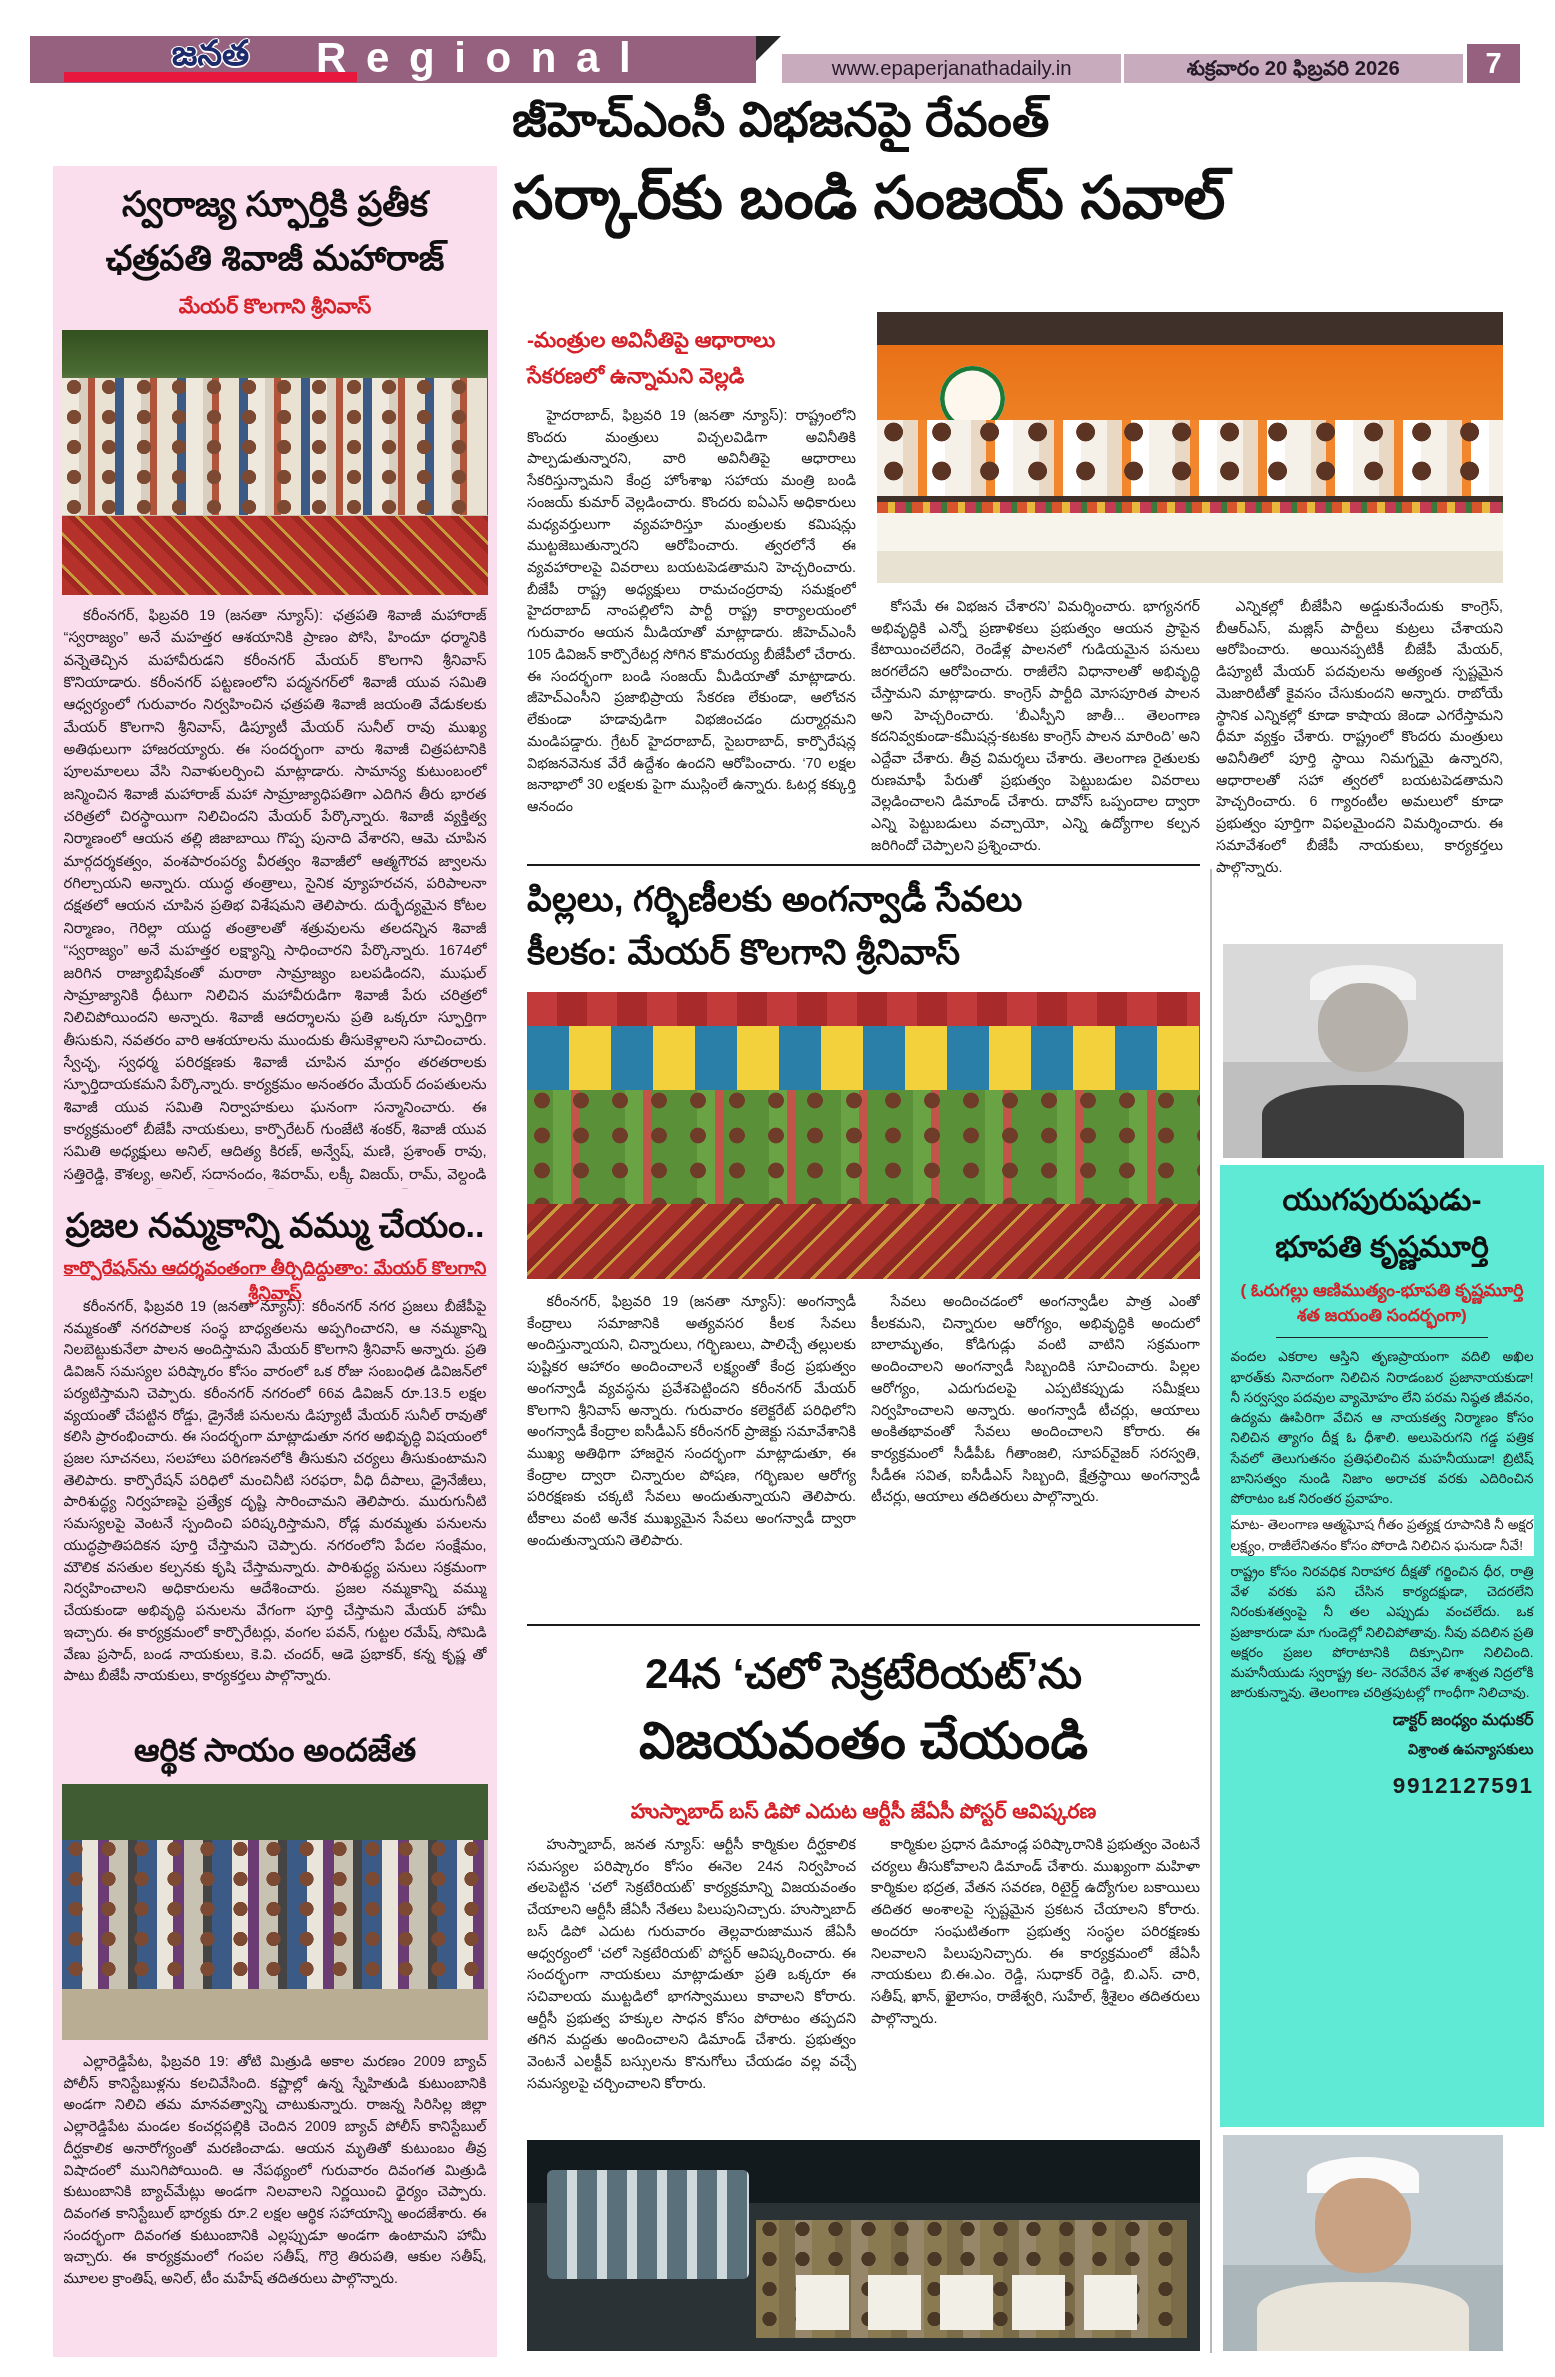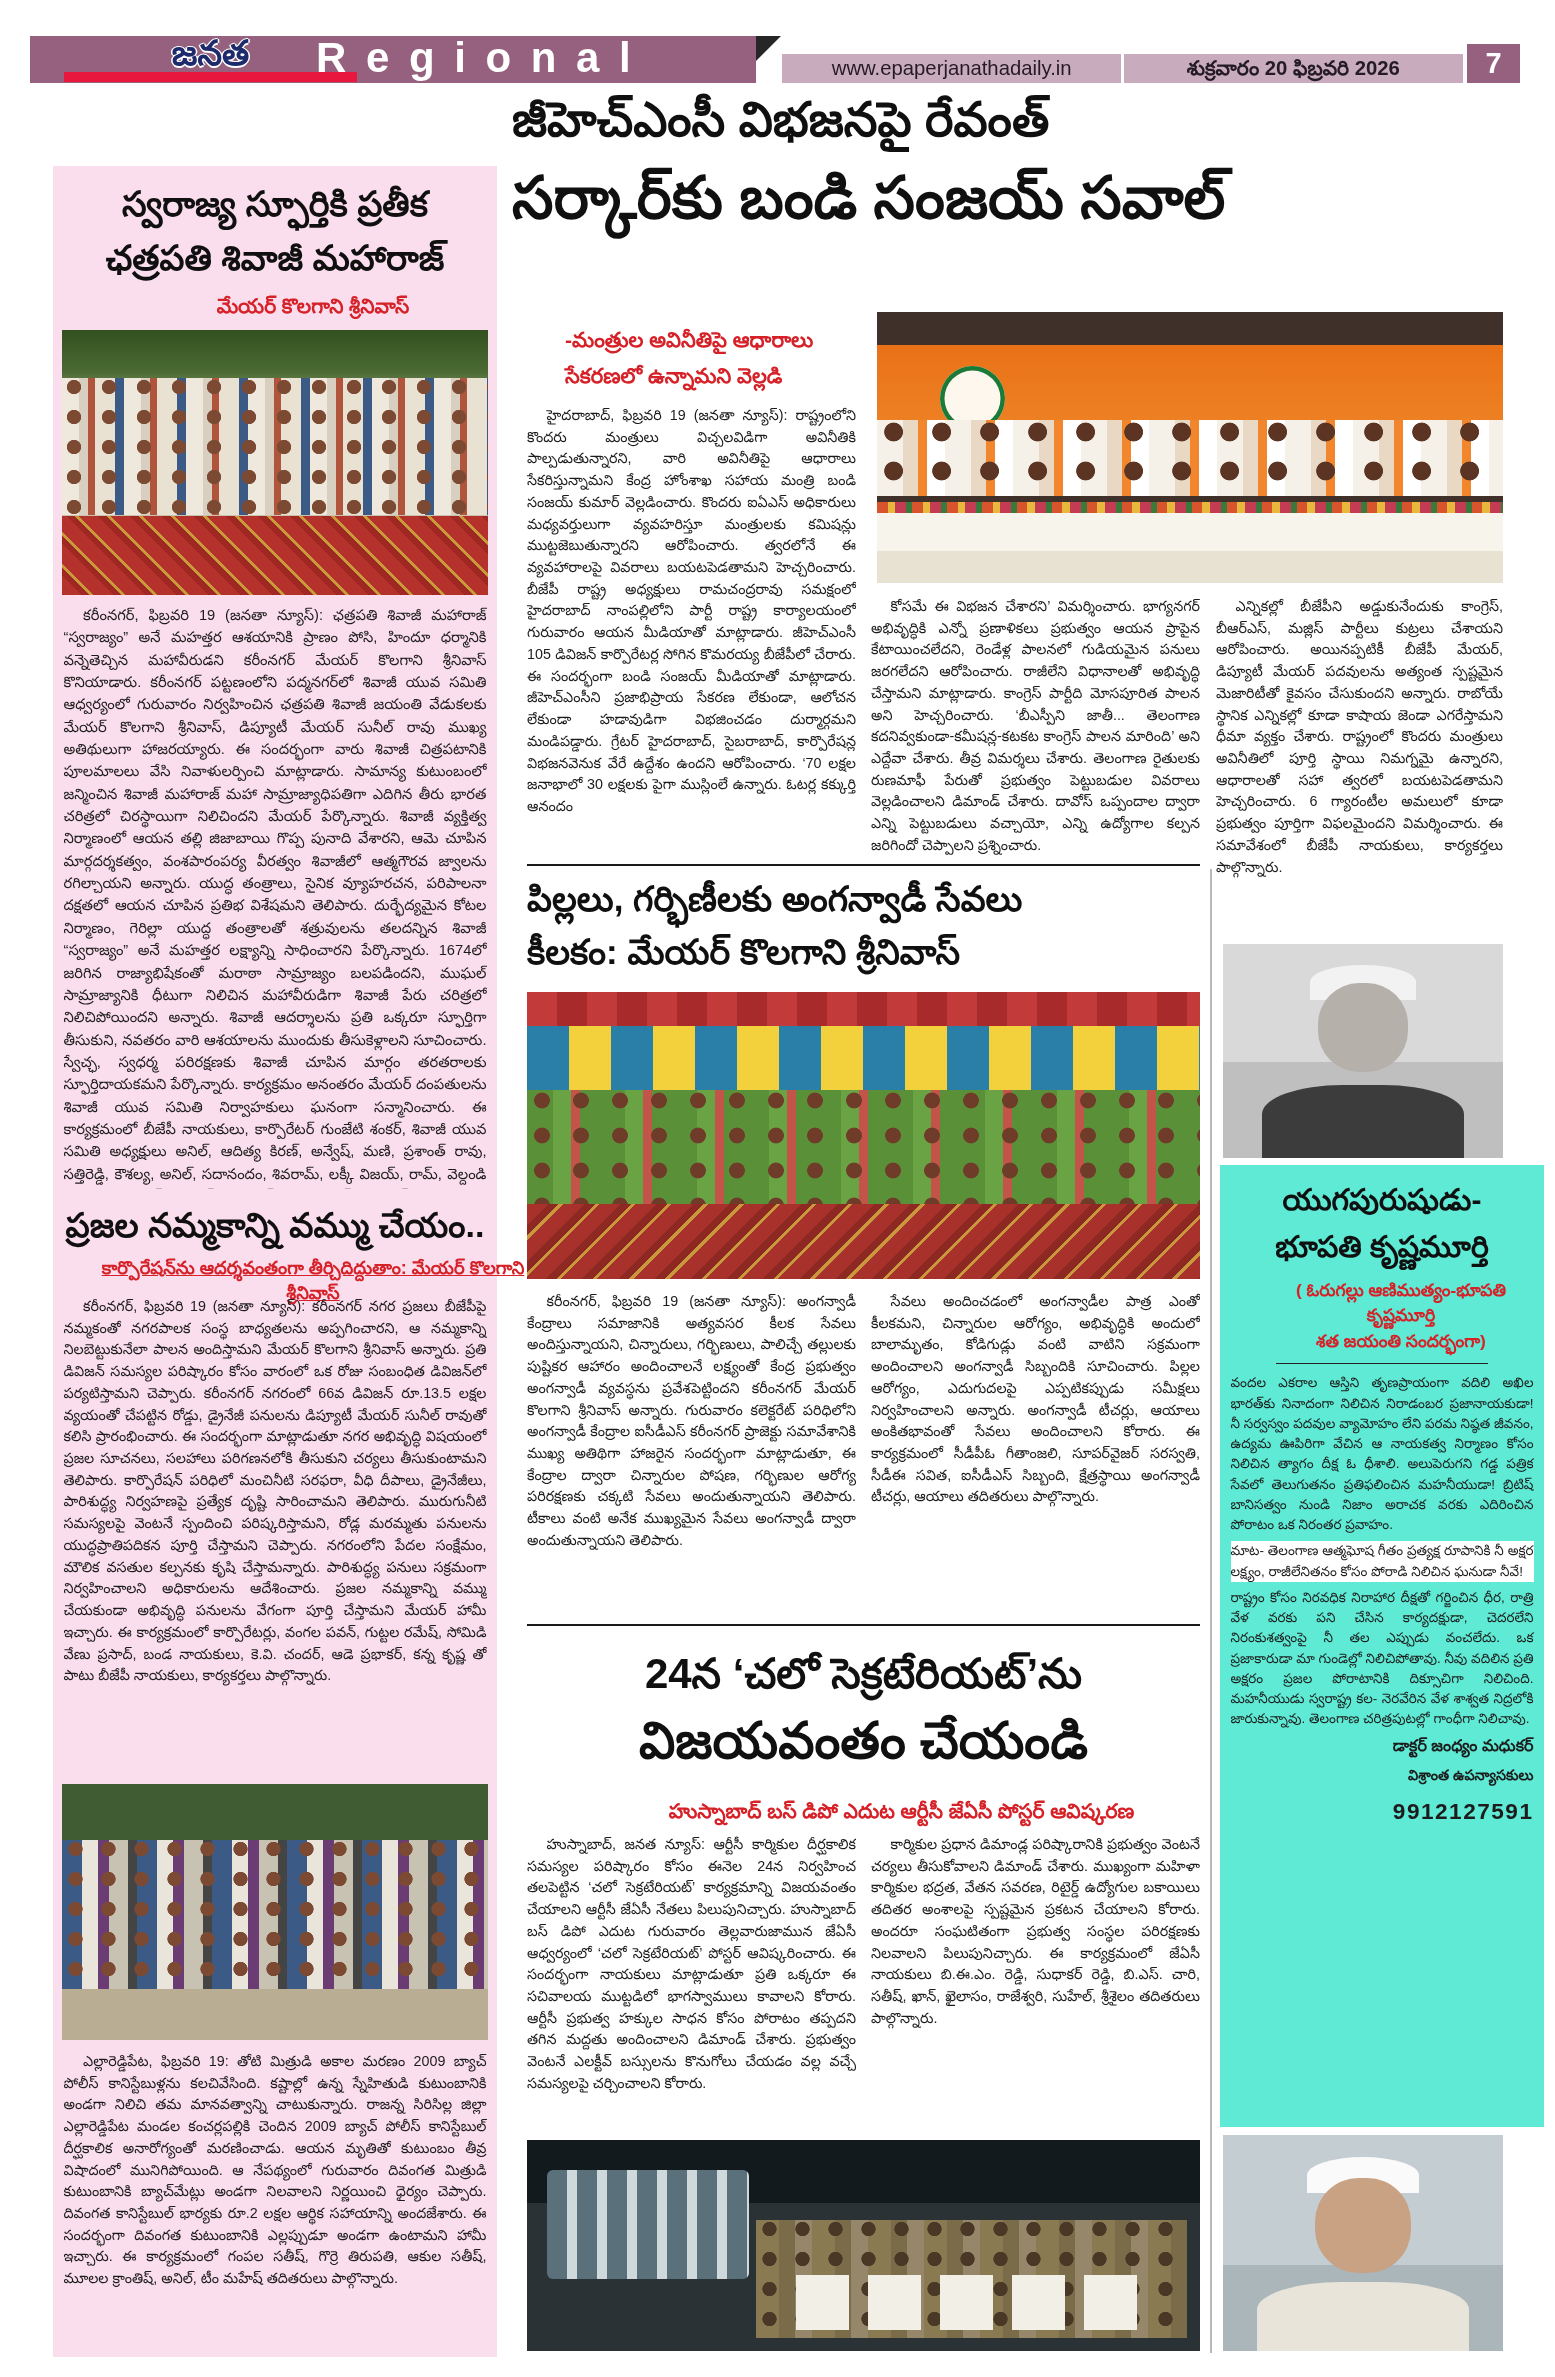--- a/index.html
+++ b/index.html
@@ -15,21 +15,21 @@
         text-shadow:-1.5px 0 #fff,1.5px 0 #fff,0 -1.5px #fff,0 1.5px #fff;}
   #logo .redstrip{position:absolute;left:0;bottom:1.5px;width:100%;height:9.8px;background:#e8173d;}
   #fold{left:756px;top:36px;width:0;height:0;border-top:25.6px solid #262626;border-right:25.6px solid transparent;}
   #strip{left:782px;top:54px;width:681px;height:29px;background:#c9abbe;display:flex;align-items:flex-start;}
   #strip .cell{flex:1;text-align:center;font-size:20.3px;color:#241a28;line-height:29px;height:29px;overflow:hidden;}
   #strip .divider{width:2.3px;height:29px;background:#fff;}
   #page-num-box{left:1467px;top:44px;width:53px;height:39px;background:#95617e;color:#fff;
         font-size:29px;font-weight:bold;text-align:center;line-height:39px;}
   
   .headline{font-weight:bold;color:#101010;}
-  .red{color:#d62128;font-weight:bold;padding-left:38px;}
+  .red{color:#d62128;font-weight:bold;}
   .bodytext{font-size:14.3px;line-height:1.52;text-align:justify;overflow:hidden;text-indent:19.6px;}
   .rule-h{background:#1a1a1a;height:1.5px;}
   .rule-v{background:#b9b9b9;width:1.5px;}
   
   #left-col{left:53px;top:166px;width:444px;height:2191px;background:#fbdeed;}
   
   .photo{overflow:hidden;background:#888;}
   .ph-shivaji{background:linear-gradient(180deg,#33501f 0%,#4a6b33 16%,#77885a 22%,#c9c2ae 22%);}
   .ph-shivaji .crowd{position:absolute;left:0;top:18%;width:100%;height:52%;
         background-image:radial-gradient(circle at 12px 9px,#7c4a32 6.8px,rgba(0,0,0,0) 7.5px),
@@ -120,20 +120,21 @@
     <div class="abs photo ph-shivaji" style="left:9px;top:164px;width:426px;height:265px;">
       <div class="crowd"></div>
       <div class="carpet"></div>
     </div>
     <div class="abs bodytext" style="left:10.5px;top:438px;width:423px;height:585px;font-size:14.7px;">కరీంనగర్, ఫిబ్రవరి 19 (జనతా న్యూస్): ఛత్రపతి శివాజీ మహారాజ్ “స్వరాజ్యం” అనే మహత్తర ఆశయానికి ప్రాణం పోసి, హిందూ ధర్మానికి వన్నెతెచ్చిన మహావీరుడని కరీంనగర్ మేయర్ కొలగాని శ్రీనివాస్ కొనియాడారు. కరీంనగర్ పట్టణంలోని పద్మనగర్‌లో శివాజీ యువ సమితి ఆధ్వర్యంలో గురువారం నిర్వహించిన ఛత్రపతి శివాజీ జయంతి వేడుకలకు మేయర్ కొలగాని శ్రీనివాస్, డిప్యూటీ మేయర్ సునీల్ రావు ముఖ్య అతిథులుగా హాజరయ్యారు. ఈ సందర్భంగా వారు శివాజీ చిత్రపటానికి పూలమాలలు వేసి నివాళులర్పించి మాట్లాడారు. సామాన్య కుటుంబంలో జన్మించిన శివాజీ మహారాజ్ మహా సామ్రాజ్యాధిపతిగా ఎదిగిన తీరు భారత చరిత్రలో చిరస్థాయిగా నిలిచిందని మేయర్ పేర్కొన్నారు. శివాజీ వ్యక్తిత్వ నిర్మాణంలో ఆయన తల్లి జిజాబాయి గొప్ప పునాది వేశారని, ఆమె చూపిన మార్గదర్శకత్వం, వంశపారంపర్య వీరత్వం శివాజీలో ఆత్మగౌరవ జ్వాలను రగిల్చాయని అన్నారు. యుద్ధ తంత్రాలు, సైనిక వ్యూహరచన, పరిపాలనా దక్షతలో ఆయన చూపిన ప్రతిభ విశేషమని తెలిపారు. దుర్భేద్యమైన కోటల నిర్మాణం, గెరిల్లా యుద్ధ తంత్రాలతో శత్రువులను తలదన్నిన శివాజీ “స్వరాజ్యం” అనే మహత్తర లక్ష్యాన్ని సాధించారని పేర్కొన్నారు. 1674లో జరిగిన రాజ్యాభిషేకంతో మరాఠా సామ్రాజ్యం బలపడిందని, ముఘల్ సామ్రాజ్యానికి ధీటుగా నిలిచిన మహావీరుడిగా శివాజీ పేరు చరిత్రలో నిలిచిపోయిందని అన్నారు. శివాజీ ఆదర్శాలను ప్రతి ఒక్కరూ స్ఫూర్తిగా తీసుకుని, నవతరం వారి ఆశయాలను ముందుకు తీసుకెళ్లాలని సూచించారు. స్వేచ్ఛ, స్వధర్మ పరిరక్షణకు శివాజీ చూపిన మార్గం తరతరాలకు స్ఫూర్తిదాయకమని పేర్కొన్నారు. కార్యక్రమం అనంతరం మేయర్ దంపతులను శివాజీ యువ సమితి నిర్వాహకులు ఘనంగా సన్మానించారు. ఈ కార్యక్రమంలో బీజేపీ నాయకులు, కార్పొరేటర్ గుంజేటి శంకర్, శివాజీ యువ సమితి అధ్యక్షులు అనిల్, ఆదిత్య కిరణ్, అన్వేష్, మణి, ప్రశాంత్ రావు, సత్తిరెడ్డి, కౌశల్య, అనిల్, సదానందం, శివరామ్, లక్కీ విజయ్, రామ్, వెల్దండి మురళి యాదవ్, నితిన్, సుభాష్, హరికాంత్ కుమార్, నరసయ్య, మధుసూదన్, పరుశురామ్, రాజేశం, ప్రవీణ్, విష్ణు, మహేష్, నరేష్, ధీరజ్, సతీష్ తదితరులు పాల్గొన్నారు.</div>
 
     <div class="abs headline" style="left:0;top:1040px;width:100%;text-align:center;font-size:34px;">ప్రజల నమ్మకాన్ని వమ్ము చేయం..</div>
     <div class="abs red" style="left:0;top:1092px;width:100%;text-align:center;font-size:18px;text-decoration:underline;">కార్పొరేషన్‌ను ఆదర్శవంతంగా తీర్చిదిద్దుతాం: మేయర్ కొలగాని శ్రీనివాస్</div>
     <div class="abs bodytext" style="left:10.5px;top:1130px;width:423px;height:421px;">కరీంనగర్, ఫిబ్రవరి 19 (జనతా న్యూస్): కరీంనగర్ నగర ప్రజలు బీజేపీపై నమ్మకంతో నగరపాలక సంస్థ బాధ్యతలను అప్పగించారని, ఆ నమ్మకాన్ని నిలబెట్టుకునేలా పాలన అందిస్తామని మేయర్ కొలగాని శ్రీనివాస్ అన్నారు. ప్రతి డివిజన్ సమస్యల పరిష్కారం కోసం వారంలో ఒక రోజు సంబంధిత డివిజన్‌లో పర్యటిస్తామని చెప్పారు. కరీంనగర్ నగరంలో 66వ డివిజన్ రూ.13.5 లక్షల వ్యయంతో చేపట్టిన రోడ్డు, డ్రైనేజీ పనులను డిప్యూటీ మేయర్ సునీల్ రావుతో కలిసి ప్రారంభించారు. ఈ సందర్భంగా మాట్లాడుతూ నగర అభివృద్ధి విషయంలో ప్రజల సూచనలు, సలహాలు పరిగణనలోకి తీసుకుని చర్యలు తీసుకుంటామని తెలిపారు. కార్పొరేషన్ పరిధిలో మంచినీటి సరఫరా, వీధి దీపాలు, డ్రైనేజీలు, పారిశుద్ధ్య నిర్వహణపై ప్రత్యేక దృష్టి సారించామని తెలిపారు. మురుగునీటి సమస్యలపై వెంటనే స్పందించి పరిష్కరిస్తామని, రోడ్ల మరమ్మతు పనులను యుద్ధప్రాతిపదికన పూర్తి చేస్తామని చెప్పారు. నగరంలోని పేదల సంక్షేమం, మౌలిక వసతుల కల్పనకు కృషి చేస్తామన్నారు. పారిశుద్ధ్య పనులు సక్రమంగా నిర్వహించాలని అధికారులను ఆదేశించారు. ప్రజల నమ్మకాన్ని వమ్ము చేయకుండా అభివృద్ధి పనులను వేగంగా పూర్తి చేస్తామని మేయర్ హామీ ఇచ్చారు. ఈ కార్యక్రమంలో కార్పొరేటర్లు, వంగల పవన్, గుట్టల రమేష్, సోమిడి వేణు ప్రసాద్, బండ నాయకులు, కె.వి. చందర్, ఆడె ప్రభాకర్, కన్న కృష్ణ తో పాటు బీజేపీ నాయకులు, కార్యకర్తలు పాల్గొన్నారు.</div>
 
+    <div class="abs headline" style="left:0;top:1566px;width:100%;text-align:center;font-size:32px;">ఆర్థిక సాయం అందజేత</div>
     <div class="abs photo ph-aid" style="left:9px;top:1618px;width:426px;height:256px;">
       <div class="men"></div>
     </div>
     <div class="abs bodytext" style="left:10.5px;top:1885px;width:423px;height:295px;">ఎల్లారెడ్డిపేట, ఫిబ్రవరి 19: తోటి మిత్రుడి అకాల మరణం 2009 బ్యాచ్ పోలీస్ కానిస్టేబుళ్లను కలచివేసింది. కష్టాల్లో ఉన్న స్నేహితుడి కుటుంబానికి అండగా నిలిచి తమ మానవత్వాన్ని చాటుకున్నారు. రాజన్న సిరిసిల్ల జిల్లా ఎల్లారెడ్డిపేట మండల కంచర్లపల్లికి చెందిన 2009 బ్యాచ్ పోలీస్ కానిస్టేబుల్ దీర్ఘకాలిక అనారోగ్యంతో మరణించాడు. ఆయన మృతితో కుటుంబం తీవ్ర విషాదంలో మునిగిపోయింది. ఆ నేపథ్యంలో గురువారం దివంగత మిత్రుడి కుటుంబానికి బ్యాచ్‌మేట్లు అండగా నిలవాలని నిర్ణయించి ధైర్యం చెప్పారు. దివంగత కానిస్టేబుల్ భార్యకు రూ.2 లక్షల ఆర్థిక సహాయాన్ని అందజేశారు. ఈ సందర్భంగా దివంగత కుటుంబానికి ఎల్లప్పుడూ అండగా ఉంటామని హామీ ఇచ్చారు. ఈ కార్యక్రమంలో గంపల సతీష్, గొర్రె తిరుపతి, ఆకుల సతీష్, మూలల క్రాంతిష్, అనిల్, టీం మహేష్ తదితరులు పాల్గొన్నారు.</div>
   </div>
 
   <div class="abs headline" style="left:512px;top:84px;width:1001px;text-align:left;">
     <div style="font-size:48px;line-height:1.5;">జీహెచ్‌ఎంసీ విభజనపై రేవంత్</div>
     <div style="font-size:59px;line-height:1.45;">సర్కార్‌కు బండి సంజయ్ సవాల్</div>
   </div>

